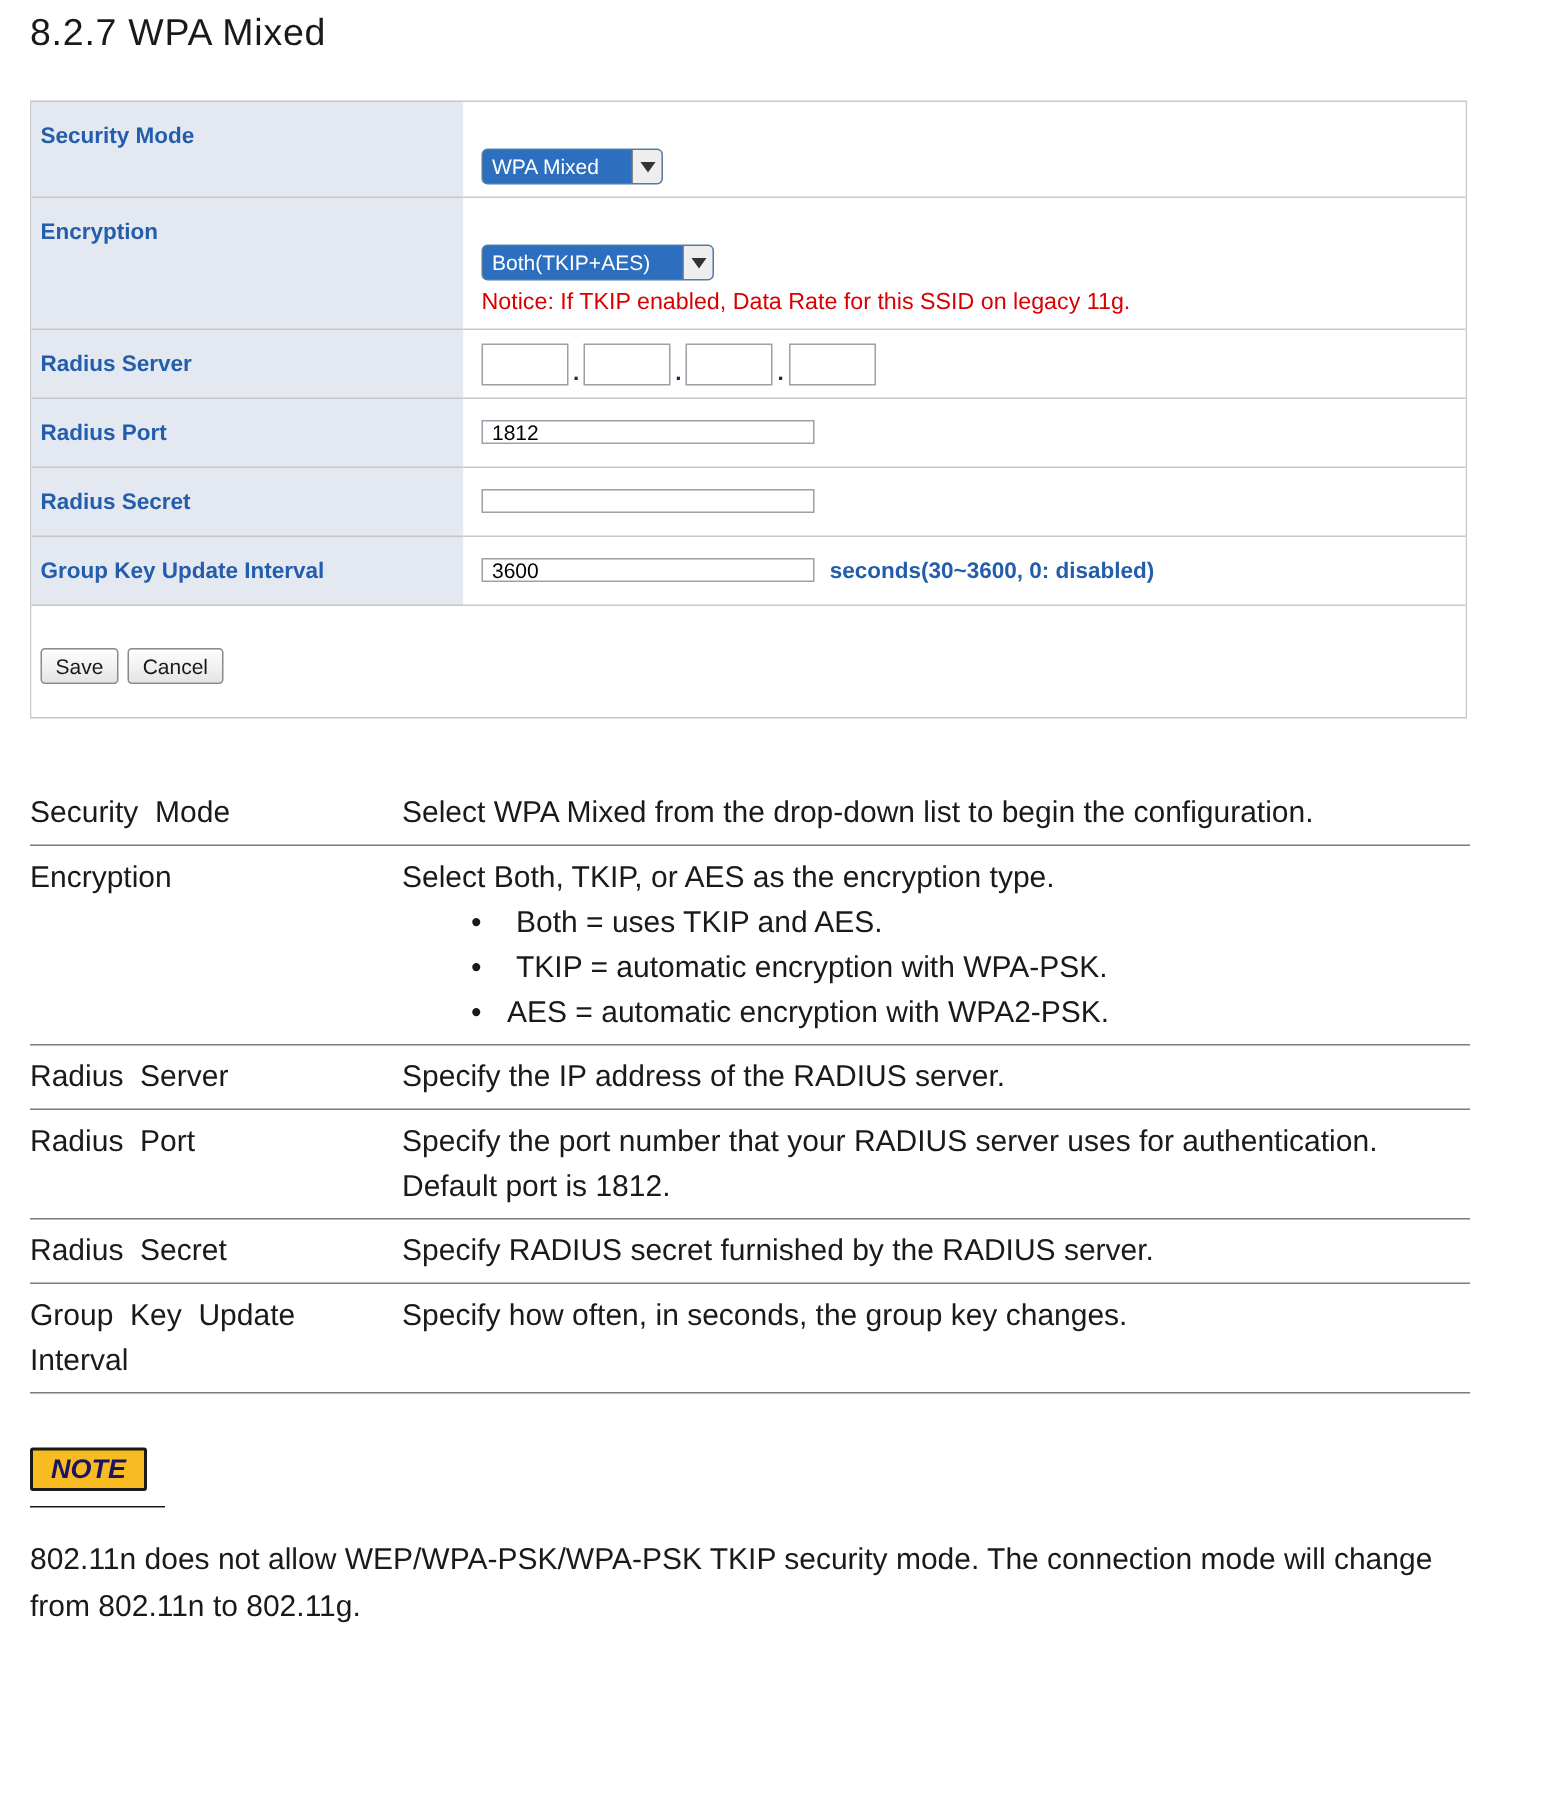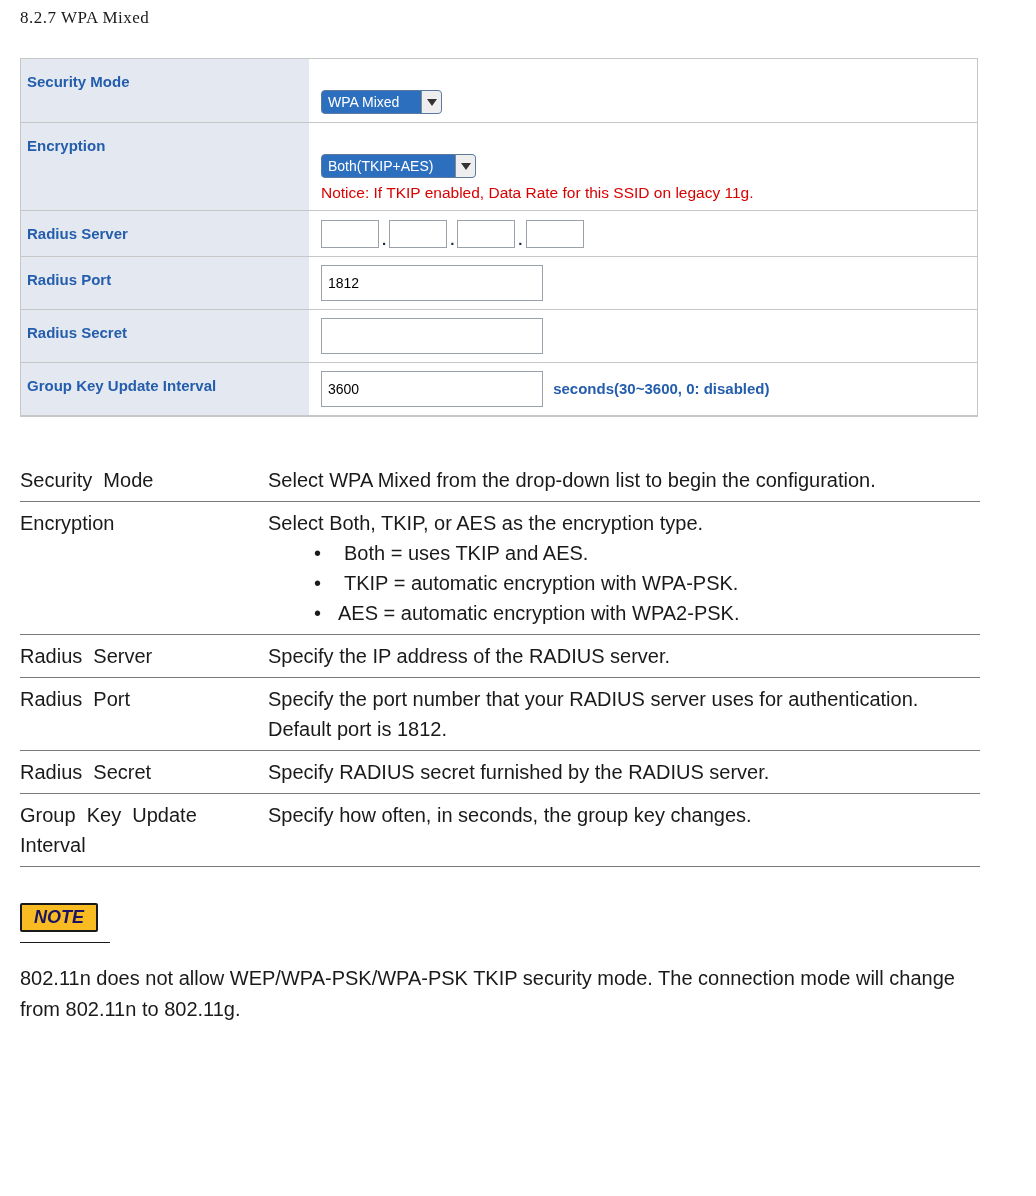--- a/index.html
+++ b/index.html
@@ -4,24 +4,23 @@
 <style>
   * { box-sizing: border-box; margin: 0; padding: 0; }
   body {
     background: #ffffff;
     width: 1036px;
     font-family: "Segoe UI", Arial, sans-serif;
     padding: 0 20px 30px 20px;
     color: #1a1a1a;
   }
   .heading {
-    font-size: 17px;
+    font-size: 25px;
     padding: 8px 0 30px 0;
     letter-spacing: 0.5px;
-    font-family: Liberation Serif, serif;
   }
   .config-panel {
     border: 1px solid #c7c7c7;
     width: 958px;
     margin-bottom: 42px;
   }
   .config-table {
     width: 100%;
     border-collapse: collapse;
     font-family: Tahoma, Arial, sans-serif;
@@ -94,21 +93,21 @@
     margin-top: 6px;
   }
   .ip-oct {
     width: 58px;
     height: 28px;
     border: 1px solid #9aa1a8;
     background: #ffffff;
   }
   .txt-in {
     width: 222px;
-    height: 36px;
+    height: 16px;
     border: 1px solid #9aa1a8;
     background: #ffffff;
     padding: 0 6px;
     font-size: 14px;
   }
   .dot { color: #1a2b3f; font-weight: 700; padding: 0 3px; }
   .ip-row { display: inline-flex; align-items: flex-end; }
   .suffix {
     color: #235dac;
     font-weight: 700;
@@ -242,20 +241,26 @@
     </tr>
 
     <tr>
       <td class="lbl">Group Key Update Interval</td>
       <td class="ctrl">
         <input class="txt-in" value="3600" style="">
         <span class="suffix">seconds(30~3600, 0: disabled)</span>
       </td>
     </tr>
 
+    <tr>
+      <td colspan="2" class="btn-row">
+        <span class="btn">Save</span>
+        <span class="btn">Cancel</span>
+      </td>
+    </tr>
   </tbody>
     </table>
 </div>
 
 <table class="desc-table">
   <tbody>
       <tr>
     <td class="term">Security  Mode</td>
     <td>Select WPA  Mixed  from the drop-down list to begin the configuration.</td>
   </tr>

